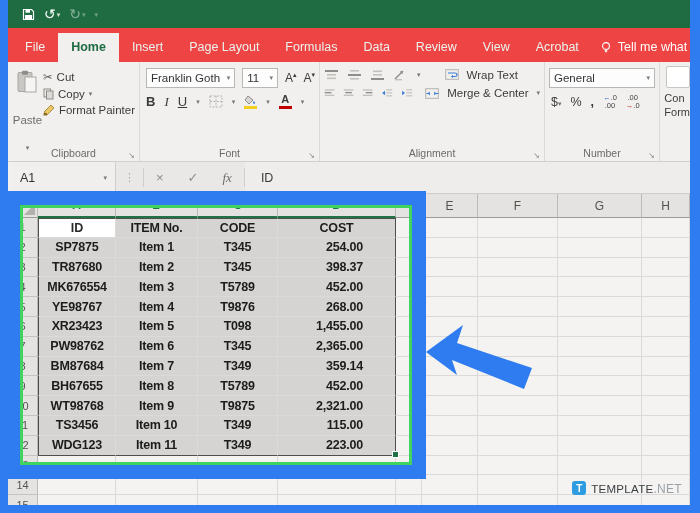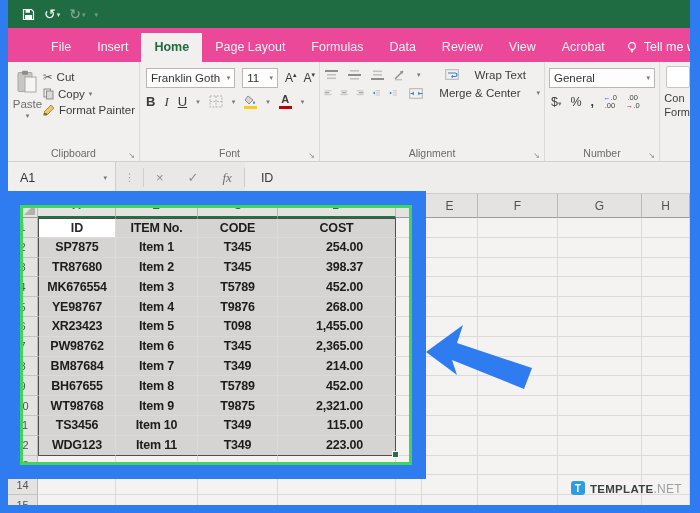--- a/index.html
+++ b/index.html
@@ -9,52 +9,52 @@
   .app { position:absolute; left:8px; top:0; width:682px; height:505px; background:#f1f0ee; overflow:hidden; }
 
   
   .titlebar { position:absolute; left:0; top:0; width:100%; height:28px; background:#1f6b42; display:flex; align-items:center; padding-left:14px; gap:10px; }
   .qat { display:flex; align-items:center; gap:9px; color:#fff; }
   .qat .btn { display:flex; align-items:center; gap:1px; font-size:14px; line-height:1; cursor:pointer; }
   .qat .caret { font-size:7px; color:#cfe3d7; }
   .qat .dim { opacity:.45; }
 
   
-  .tabbar { position:absolute; left:0; top:28px; width:100%; height:34px; background:#ec4899; display:flex; align-items:flex-end; padding-left:30px; }
+  .tabbar { position:absolute; left:0; top:28px; width:100%; height:34px; background:#ef4444; display:flex; align-items:flex-end; padding-left:4px; }
   .tab { color:#eaf3ee; font-size:12.5px; padding:7px 13px 8px; cursor:pointer; white-space:nowrap; }
   .tab.active { background:#f1f0ee; color:#1f6b42; font-weight:bold; }
   .tellme { display:flex; align-items:center; gap:6px; color:#fff; font-size:12.5px; padding:7px 8px 8px; white-space:nowrap; }
 
   
   .ribbon { position:absolute; left:0; top:62px; width:100%; height:100px; background:#f1f0ee; border-bottom:1px solid #d2d0ce; display:flex; }
   .group { position:relative; height:100%; border-right:1px solid #dcdad7; display:flex; flex-direction:column; padding:6px 4px 2px; }
   .group-footer { position:absolute; bottom:2px; left:0; width:100%; display:flex; align-items:center; justify-content:center; gap:4px; }
   .group-label { font-size:10.5px; color:#6a6a68; text-align:right; }
   .launcher { position:absolute; right:4px; bottom:1px; font-size:8px; color:#8a8a88; cursor:pointer; }
   .g-body { display:flex; flex:1; }
 
-  .paste-big { display:flex; flex-direction:column; align-items:center; width:46px; padding-top:2px; gap:2px; color:#6e6e6c; font-size:11.5px; cursor:pointer; }
+  .paste-big { display:flex; flex-direction:column; align-items:center; width:46px; padding-top:2px; gap:18px; color:#6e6e6c; font-size:11.5px; cursor:pointer; }
   .clip-col { display:flex; flex-direction:column; gap:4px; padding-top:2px; }
   .small-cmd { display:flex; align-items:center; gap:4px; font-size:11.5px; color:#3b3b39; cursor:pointer; white-space:nowrap; }
   .cmd-caret { font-size:7px; color:#777; }
 
   .font-grid { display:flex; flex-direction:column; gap:6px; }
   .combo { background:#fdfdfd; border:1px solid #b9b7b4; display:flex; align-items:center; justify-content:space-between; font-size:11.5px; color:#333; padding:1px 4px; height:20px; cursor:pointer; }
   .row-icons { display:flex; align-items:center; gap:7px; padding-left:2px; }
   .fmt { font-size:13px; color:#3b3b39; cursor:pointer; line-height:1; }
   .fmt.b { font-weight:bold; } .fmt.i { font-style:italic; font-family:"Liberation Serif",serif; } .fmt.u { text-decoration:underline; }
   .swatch { display:flex; flex-direction:column; align-items:center; cursor:pointer; line-height:1; }
   .swatch .bar { width:13px; height:3px; margin-top:1px; }
   .grow-a { font-size:12px; color:#3b3b39; cursor:pointer; }
   .grow-a sup { font-size:7px; }
 
   .align-rows { display:flex; flex-direction:column; gap:6px; }
   .align-line { display:flex; align-items:center; gap:8px; }
   .mini-svg { cursor:pointer; display:block; }
-  .labeled { display:flex; align-items:center; gap:16px; font-size:11.5px; color:#3b3b39; cursor:pointer; white-space:nowrap; }
+  .labeled { display:flex; align-items:center; gap:8px; font-size:11.5px; color:#3b3b39; cursor:pointer; white-space:nowrap; }
 
   .num-col { display:flex; flex-direction:column; gap:6px; width:118px; }
   .num-row { display:flex; align-items:center; gap:9px; padding-left:2px; font-size:12.5px; color:#3b3b39; }
   .dec-ico { font-size:7.5px; line-height:1.1; color:#444; cursor:pointer; text-align:center; }
   .dec-ico .arr-b { color:#2b6cd4; } .dec-ico .arr-r { color:#c0392b; }
 
   .styles-part { display:flex; flex-direction:column; align-items:flex-end; padding:4px 0 0 6px; overflow:hidden; }
   .styles-box { width:24px; height:22px; background:#fff; border:1px solid #c8c6c3; border-radius:2px; margin-bottom:3px; }
   .styles-txt { font-size:11px; color:#3b3b39; line-height:1.3; white-space:nowrap; }
 
@@ -84,21 +84,21 @@
   .bt { border-top:1.5px solid #4e4e4c; } .bb { border-bottom:1.5px solid #4e4e4c !important; }
   .bl { border-left:1.5px solid #4e4e4c; } .br { border-right:1.5px solid #4e4e4c !important; }
 
   .fill-handle { position:absolute; left:384px; top:451px; width:7px; height:7px; background:#217346; border:1px solid #fff; }
 
   
   .blue-box { position:absolute; left:-2px; top:191px; width:420px; height:288px; border:14px solid #2e7cf0; box-shadow:inset 0 0 0 3px #3ed45e; pointer-events:none; }
   .arrow-svg { position:absolute; left:414px; top:314px; pointer-events:none; }
   .watermark { position:absolute; right:8px; bottom:8px; display:flex; align-items:center; gap:5px; }
   .wm-badge { width:14px; height:14px; background:#2e9ce0; border-radius:3px; color:#fff; font-size:10px; font-weight:bold; display:flex; align-items:center; justify-content:center; }
-  .wm-name { font-size:11.5px; font-weight:bold; color:#3c4043; letter-spacing:.3px; }
+  .wm-name { font-size:11.5px; font-weight:normal; color:#3c4043; letter-spacing:.3px; }
   .wm-tld { font-size:12px; color:#9aa0a6; letter-spacing:.3px; }
 </style>
 </head>
 <body>
 
 <div class="app">
 
   <div class="titlebar">
     <div class="qat">
       <span class="btn">
@@ -116,22 +116,22 @@
           <span>↻</span>
           <span class="caret">▾</span>
         </span>
       <span class="btn dim caret">▾</span>
     </div>
   </div>
 
   <div class="tabbar">
     <span id="tabs-host" style="display:flex;">
         <span class="tab">File</span>
+        <span class="tab active">Home</span>
         <span class="tab">Insert</span>
-        <span class="tab active">Home</span>
         <span class="tab">Page Layout</span>
         <span class="tab">Formulas</span>
         <span class="tab">Data</span>
         <span class="tab">Review</span>
         <span class="tab">View</span>
         <span class="tab">Acrobat</span>
       </span>
     <span class="tellme">
       <svg width="12" height="13" viewBox="0 0 12 13">
           <circle cx="6" cy="5" r="3.4" fill="none" stroke="#fff" stroke-width="1.1"></circle>
@@ -426,21 +426,21 @@
       <div class="c sel br numcell">2,365.00</div>
       <div class="c"></div>
       <div class="c"></div>
       <div class="c"></div>
       <div class="c"></div>
       <div class="c"></div>
       <div class="c rh">8</div>
       <div class="c sel bl">BM87684</div>
       <div class="c sel">Item 7</div>
       <div class="c sel">T349</div>
-      <div class="c sel br numcell">214.00</div>
+      <div class="c sel br numcell">359.14</div>
       <div class="c"></div>
       <div class="c"></div>
       <div class="c"></div>
       <div class="c"></div>
       <div class="c"></div>
       <div class="c rh">9</div>
       <div class="c sel bl">BH67655</div>
       <div class="c sel">Item 8</div>
       <div class="c sel">T5789</div>
       <div class="c sel br numcell">452.00</div>

